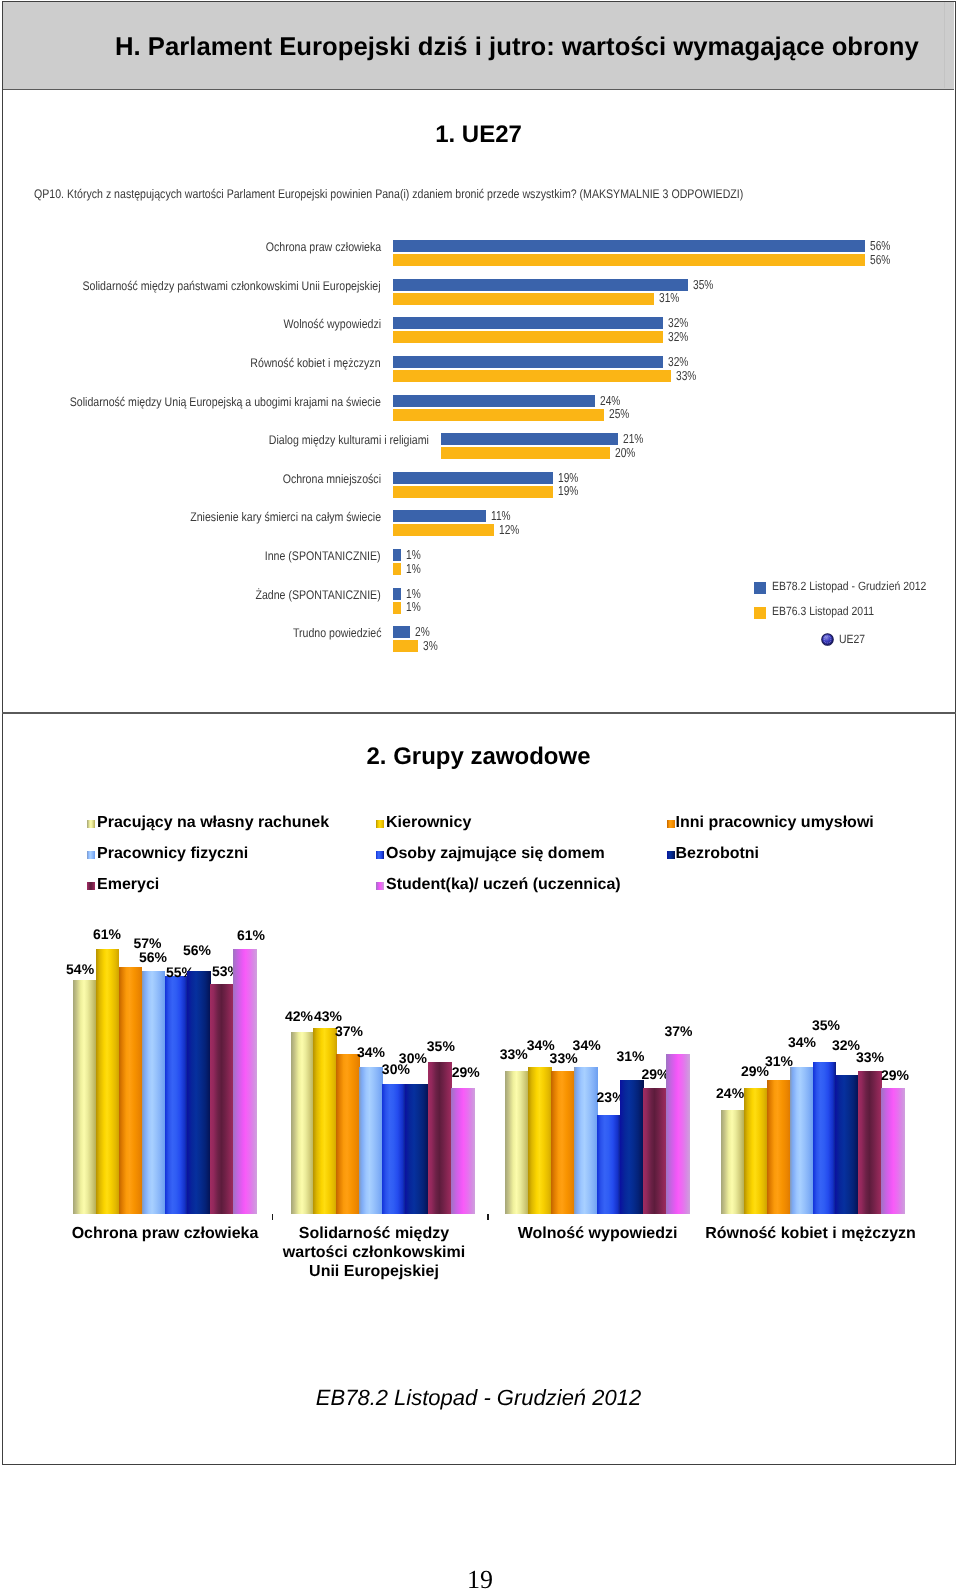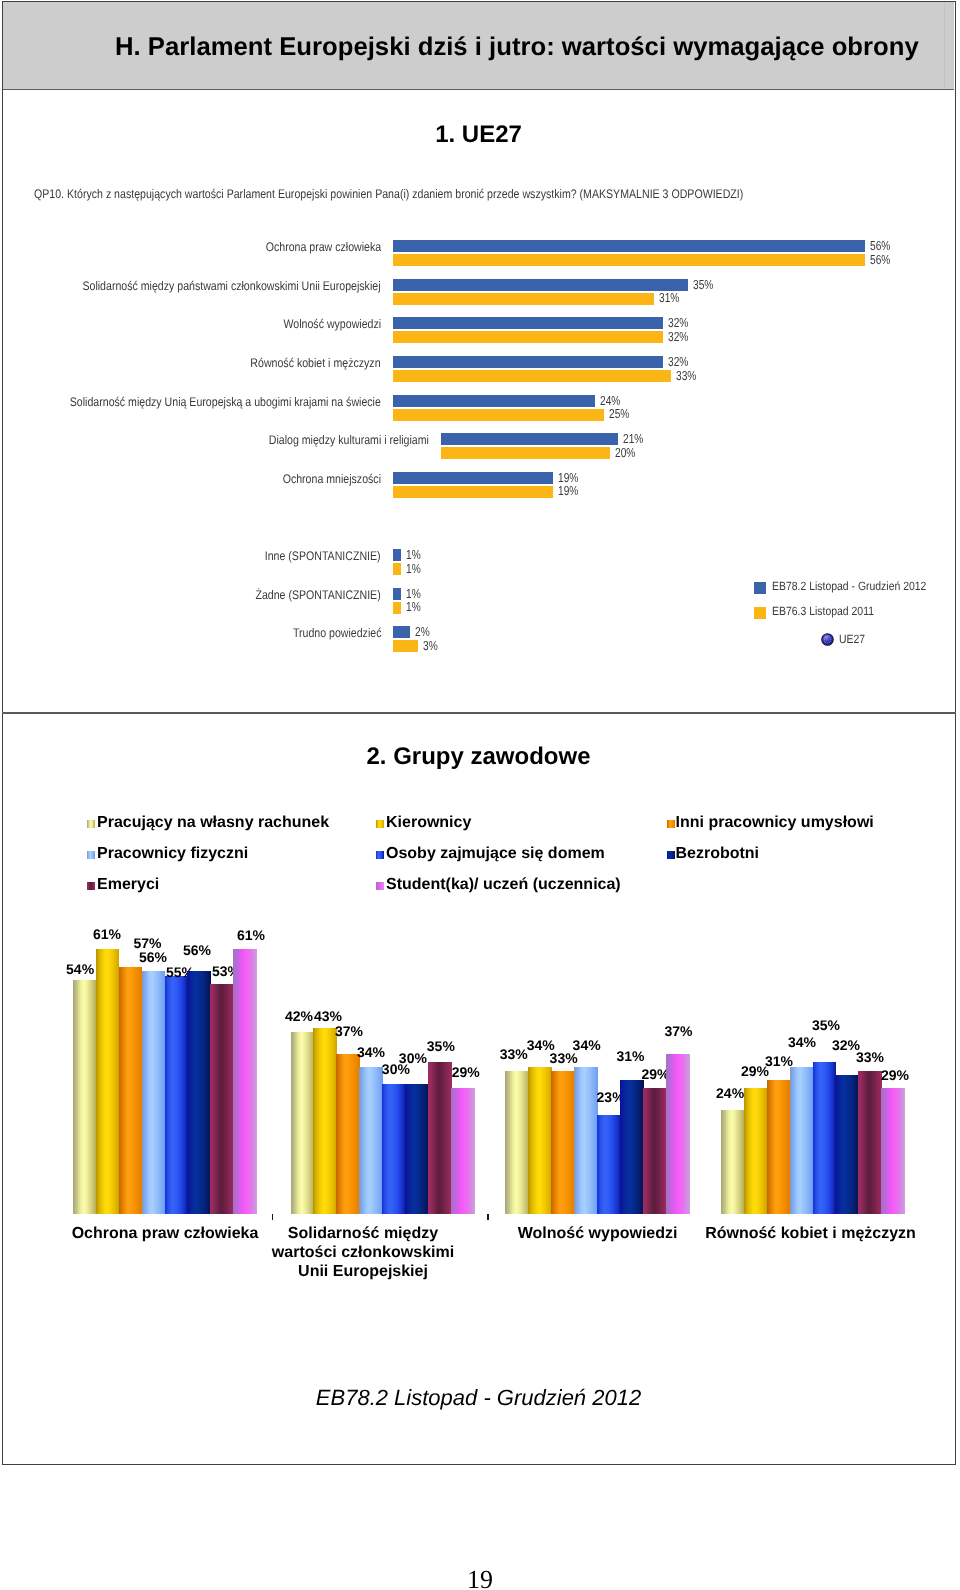--- a/index.html
+++ b/index.html
@@ -102,20 +102,27 @@
         <div class="c1val" style="left: 575.04px; top: -2px;">21%</div>
         <div class="c1bar y" style="left: 392.8px; width: 168.8px; background: rgb(251, 181, 21);"></div>
         <div class="c1val" style="left: 566.6px; top: 11.5px;">20%</div>
       </div>
       <div class="c1row" style="top: 471.8px;">
         <div class="c1label">Ochrona mniejszości</div>
         <div class="c1bar b" style="left: 392.8px; width: 160.36px; background: rgb(58, 99, 171);"></div>
         <div class="c1val" style="left: 558.16px; top: -2px;">19%</div>
         <div class="c1bar y" style="left: 392.8px; width: 160.36px; background: rgb(251, 181, 21);"></div>
         <div class="c1val" style="left: 558.16px; top: 11.5px;">19%</div>
+      </div>
+      <div class="c1row" style="top: 510.4px;">
+        <div class="c1label">Zniesienie kary śmierci na całym świecie</div>
+        <div class="c1bar b" style="left: 392.8px; width: 92.84px; background: rgb(58, 99, 171);"></div>
+        <div class="c1val" style="left: 490.64px; top: -2px;">11%</div>
+        <div class="c1bar y" style="left: 392.8px; width: 101.28px; background: rgb(251, 181, 21);"></div>
+        <div class="c1val" style="left: 499.08px; top: 11.5px;">12%</div>
       </div>
       <div class="c1row" style="top: 549px;">
         <div class="c1label">Inne (SPONTANICZNIE)</div>
         <div class="c1bar b" style="left: 392.8px; width: 8.44px; background: rgb(58, 99, 171);"></div>
         <div class="c1val" style="left: 406.24px; top: -2px;">1%</div>
         <div class="c1bar y" style="left: 392.8px; width: 8.44px; background: rgb(251, 181, 21);"></div>
         <div class="c1val" style="left: 406.24px; top: 11.5px;">1%</div>
       </div>
       <div class="c1row" style="top: 587.6px;">
         <div class="c1label">Żadne (SPONTANICZNIE)</div>
@@ -219,21 +226,21 @@
       <div class="c2val" style="left: 345.425px; width: 50.975px; top: 1043.77px;">34%</div>
       <div class="c2bar" style="left: 382.4px; width: 23.575px; top: 1084.15px; height: 130.35px; background: linear-gradient(to right, rgb(16, 48, 216) 0%, rgb(42, 82, 236) 16%, rgb(54, 99, 246) 32%, rgb(47, 93, 244) 48%, rgb(36, 75, 238) 66%, rgb(20, 49, 200) 86%, rgb(10, 26, 128) 100%);"></div>
       <div class="c2val" style="left: 370.4px; width: 50.975px; top: 1061.15px;">30%</div>
       <div class="c2bar" style="left: 405.375px; width: 23.575px; top: 1084.15px; height: 130.35px; background: linear-gradient(to right, rgb(10, 16, 160) 0%, rgb(7, 38, 154) 20%, rgb(6, 48, 158) 38%, rgb(5, 43, 142) 56%, rgb(4, 34, 120) 76%, rgb(4, 24, 96) 90%, rgb(3, 16, 80) 100%);"></div>
       <div class="c2val" style="left: 387.375px; width: 50.975px; top: 1050.15px;">30%</div>
       <div class="c2bar" style="left: 428.35px; width: 23.575px; top: 1062.42px; height: 152.075px; background: linear-gradient(to right, rgb(160, 44, 96) 0%, rgb(147, 40, 92) 14%, rgb(107, 33, 70) 34%, rgb(93, 28, 60) 48%, rgb(112, 33, 71) 64%, rgb(138, 38, 84) 82%, rgb(161, 44, 96) 100%);"></div>
       <div class="c2val" style="left: 415.35px; width: 50.975px; top: 1038.42px;">35%</div>
       <div class="c2bar" style="left: 451.325px; width: 23.575px; top: 1088.49px; height: 126.005px; background: linear-gradient(to right, rgb(158, 116, 194) 0%, rgb(198, 100, 226) 20%, rgb(238, 88, 246) 42%, rgb(248, 92, 248) 52%, rgb(232, 112, 240) 70%, rgb(214, 138, 228) 86%, rgb(207, 160, 221) 100%);"></div>
       <div class="c2val" style="left: 440.325px; width: 50.975px; top: 1064.49px;">29%</div>
       <div class="c2tick" style="left: 487.2px; top: 1214.2px; height: 6px;"></div>
-      <div class="c2cat" style="left: 223px; width: 280px; top: 1223.5px;">
+      <div class="c2cat" style="left: 234px; width: 280px; top: 1223.5px;">
         <div>Solidarność między</div>
         <div>wartości członkowskimi</div>
         <div>Unii Europejskiej</div>
       </div>
       <div class="c2bar" style="left: 505.2px; width: 23.575px; top: 1071.12px; height: 143.385px; background: linear-gradient(to right, rgb(163, 164, 119) 0%, rgb(198, 196, 135) 16%, rgb(239, 240, 156) 34%, rgb(252, 252, 172) 48%, rgb(235, 235, 154) 64%, rgb(207, 202, 120) 84%, rgb(182, 174, 85) 100%);"></div>
       <div class="c2val" style="left: 488.2px; width: 50.975px; top: 1046.12px;">33%</div>
       <div class="c2bar" style="left: 528.175px; width: 23.575px; top: 1066.77px; height: 147.73px; background: linear-gradient(to right, rgb(181, 145, 0) 0%, rgb(221, 183, 0) 16%, rgb(251, 213, 0) 36%, rgb(255, 221, 16) 48%, rgb(246, 206, 0) 66%, rgb(226, 184, 0) 86%, rgb(207, 162, 0) 100%);"></div>
       <div class="c2val" style="left: 515.175px; width: 50.975px; top: 1036.77px;">34%</div>
       <div class="c2bar" style="left: 551.15px; width: 23.575px; top: 1071.12px; height: 143.385px; background: linear-gradient(to right, rgb(192, 100, 0) 0%, rgb(224, 124, 0) 14%, rgb(251, 154, 10) 32%, rgb(255, 159, 18) 46%, rgb(248, 147, 0) 66%, rgb(236, 134, 0) 86%, rgb(224, 124, 0) 100%);"></div>
       <div class="c2val" style="left: 538.15px; width: 50.975px; top: 1050.12px;">33%</div>

